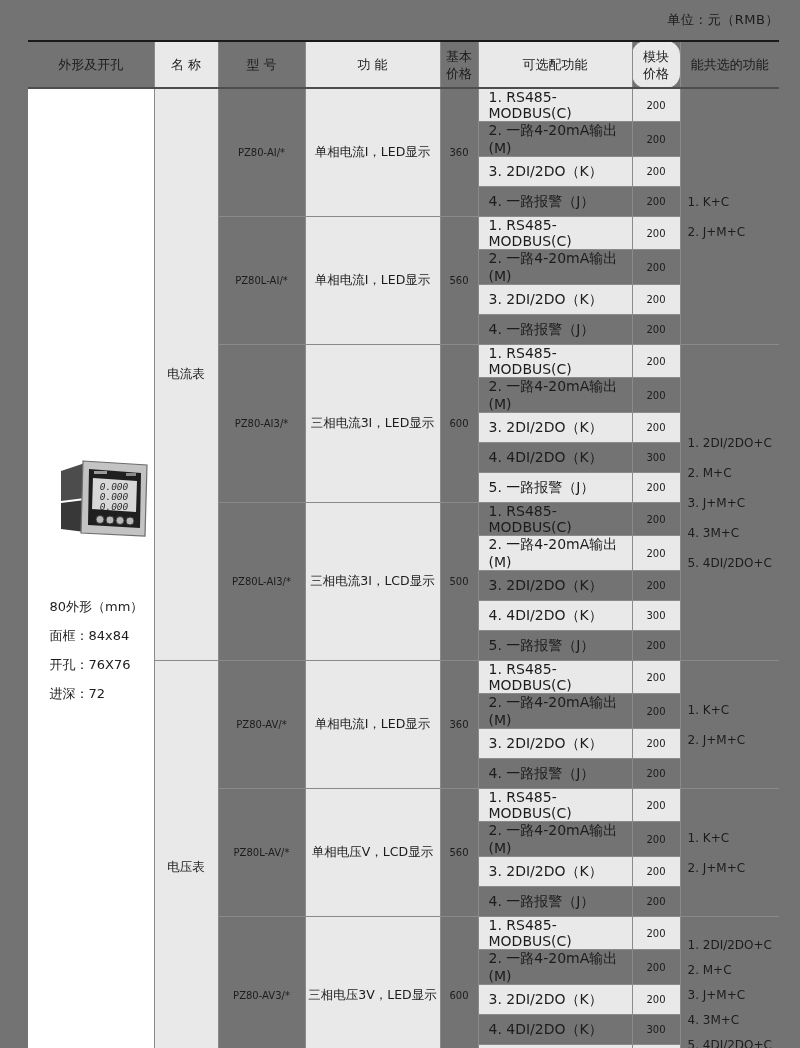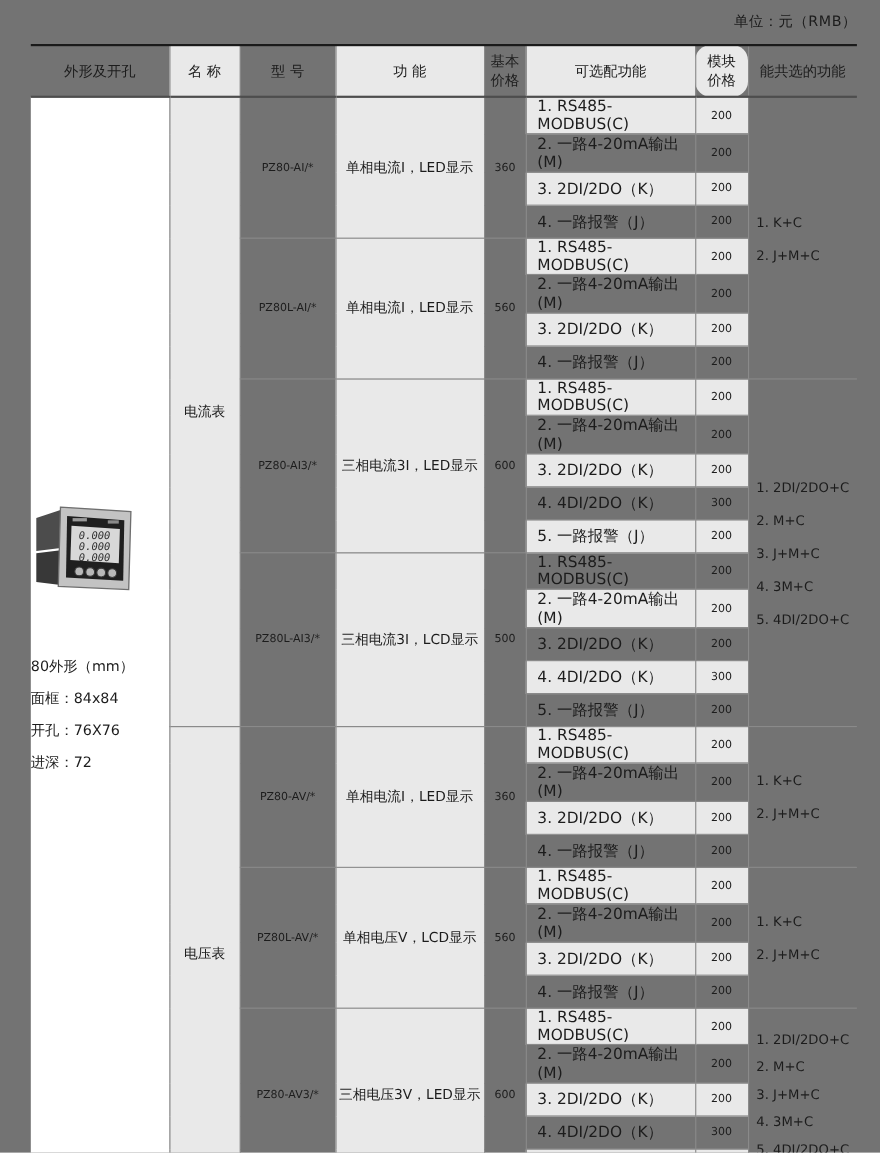--- a/index.html
+++ b/index.html
@@ -19,21 +19,21 @@
   .fs12{font-size:10px;}
   .fs125{font-size:12.5px;}
   .opt{text-align:left;padding-left:10px;font-size:14px;}
   .shared-cell{border-right:0;padding-left:7px;font-size:12px;}
   .shared-cell .line{line-height:30px;white-space:nowrap;}
   .shared-cell.tight .line{line-height:25px;}
   .edge-l{border-left:0;margin-top:32px;}
   .edge-r{border-right:0;}
   
   .shape-cell{border-left:0;background:#fff;}
-  .shape-wrap{display:flex;flex-direction:column;align-items:flex-start;gap:20px;}
+  .shape-wrap{display:flex;flex-direction:column;align-items:flex-end;gap:20px;}
   .dims{margin-top:28px;width:104px;font-size:13px;line-height:29px;text-align:left;white-space:nowrap;}
   .meter-svg{display:block;}
 </style>
 </head>
 <body>
 
 <div class="page">
   <div class="unit-label">单位：元（RMB）</div>
 
   <table class="price">

